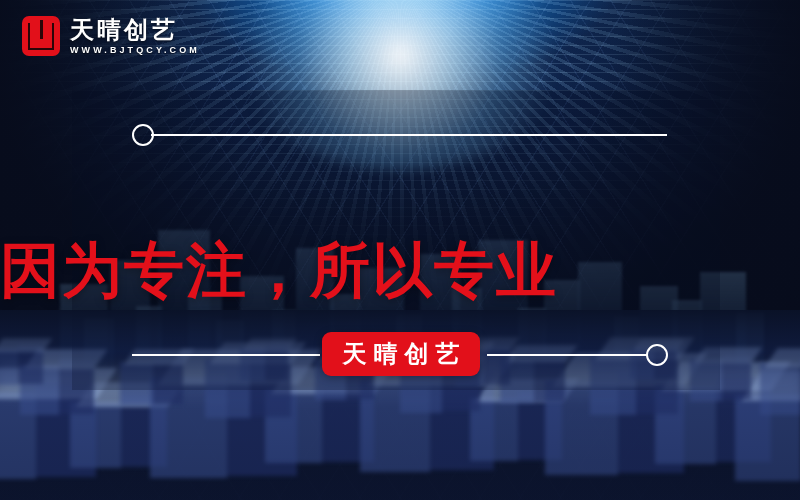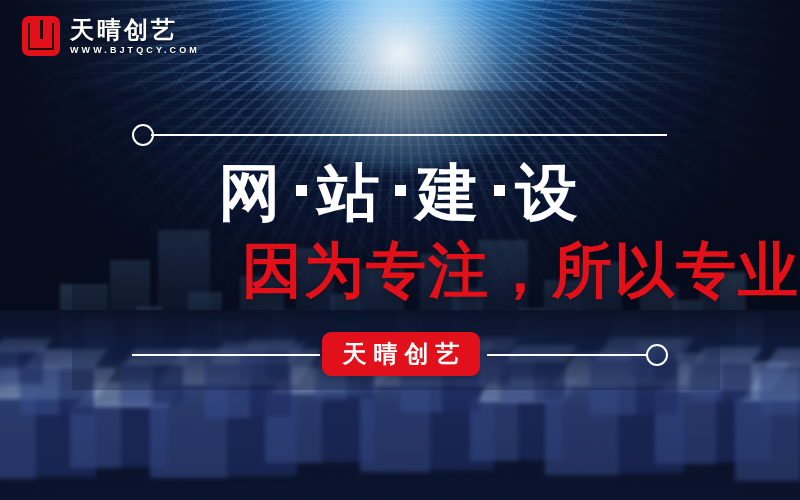--- a/index.html
+++ b/index.html
@@ -136,21 +136,21 @@
     position:absolute; left:0; top:162px; width:800px; text-align:center; z-index:19;
     color:#ffffff; font-size:62px; font-weight:bold; letter-spacing:4px;
     line-height:1; text-shadow:0 2px 10px rgba(0,20,60,.55);
     font-family:"DejaVu Sans", sans-serif;
   }
   .title .dot{
     display:inline-block; width:11px; height:11px; background:#ffffff;
     vertical-align:middle; margin:0 11px; position:relative; top:-6px;
   }
   .subtitle{
-    position:absolute; left:0; top:240px; width:800px; text-align:right; z-index:19;
+    position:absolute; left:0; top:240px; width:800px; text-align:left; z-index:19;
     color:#e3101a; font-size:60px; font-weight:bold; letter-spacing:2px;
     line-height:1; text-shadow:0 2px 8px rgba(0,0,0,.35);
     font-family:"DejaVu Sans", sans-serif;
   }
 
   
   .badge{
     position:absolute; left:322px; top:332px; width:158px; height:44px;
     background:#e2101a; border-radius:9px; z-index:19;
     display:flex; align-items:center; justify-content:center;
@@ -322,18 +322,17 @@
   </div>
 
   <div class="deco">
     <div class="rule top-rule"></div>
     <div class="ring top-ring"></div>
     <div class="rule bot-rule-l"></div>
     <div class="rule bot-rule-r"></div>
     <div class="ring bot-ring"></div>
   </div>
 
-  <div class="title" id="title"><span>网</span><span class="dot"></span><span>站</span><span class="dot"></span><span>建</span><span class="dot"></span><span>设</span></div>
   <div class="subtitle">因为专注，所以专业</div>
 
   <div class="badge">天晴创艺</div>
 
 </div>
 
 </body></html>

